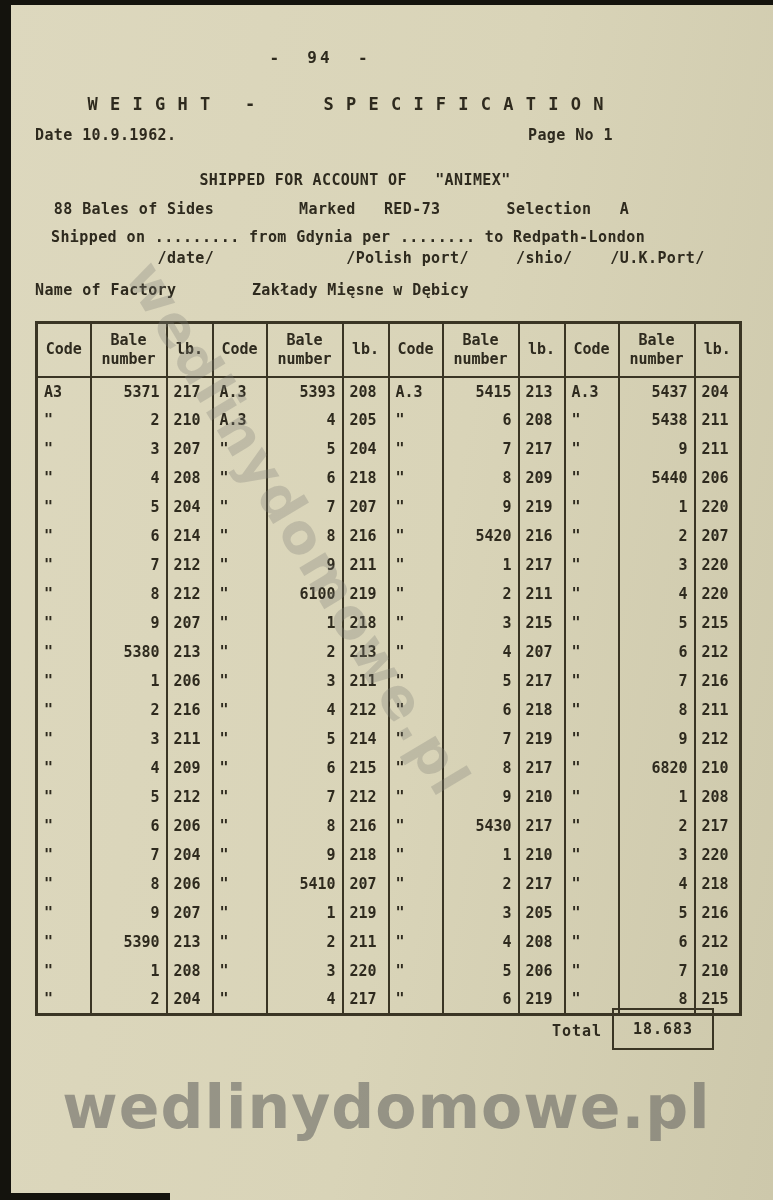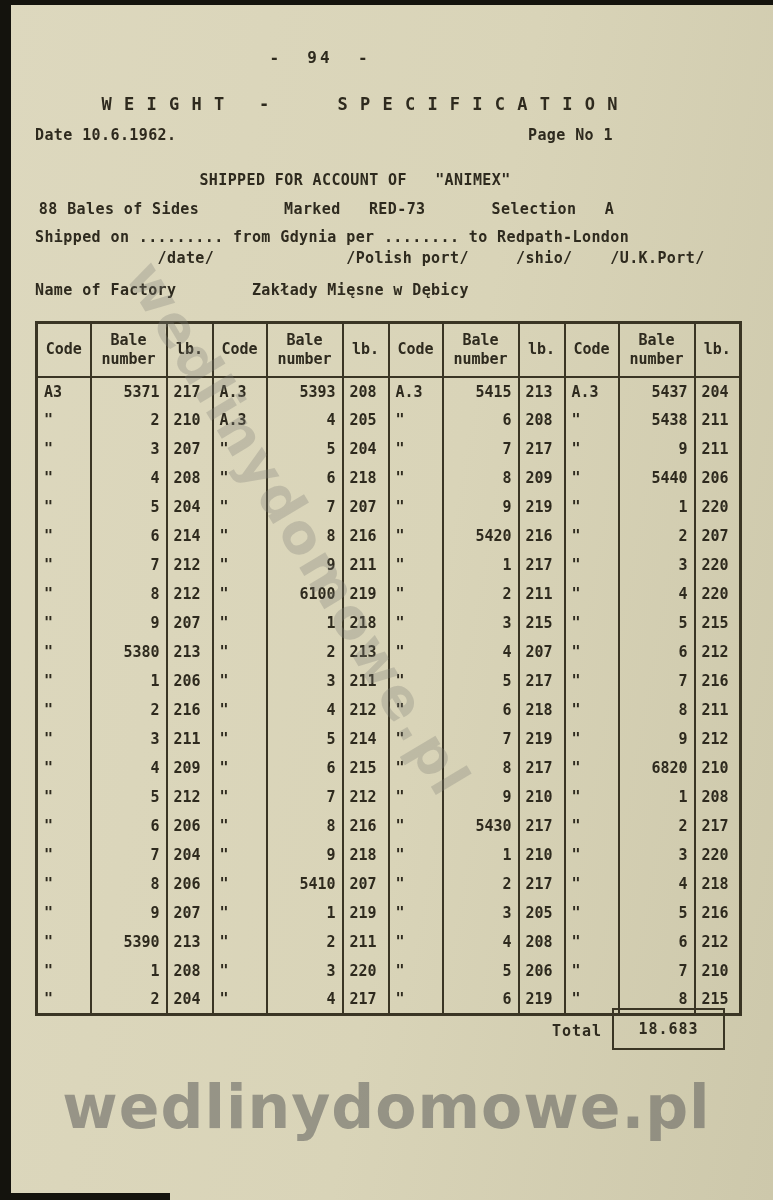--- a/index.html
+++ b/index.html
@@ -16,26 +16,26 @@
     position:absolute; inset:0;
     background:linear-gradient(100deg,#ddd8be 0%, #d9d4b8 55%, #cdc8ab 100%);
   }
   .edge-left  { position:absolute; left:0; top:0; width:11px; height:100%; background:#14130d; }
   .edge-top   { position:absolute; left:0; top:0; width:100%; height:5px; background:#14130d; }
   .edge-bottom-left { position:absolute; left:0; bottom:0; width:170px; height:7px; background:#14130d; }
 
   .txt { position:absolute; white-space:pre; font-size:15px; letter-spacing:0.4px; }
 
   .page-number { top:48px;  left:35px; width:570px; text-align:center; font-size:16px; letter-spacing:3px; }
-  .title       { top:94px;  left:35px; width:650px; text-align:center; font-size:17px; letter-spacing:1px; }
+  .title       { top:94px;  left:21px; width:650px; text-align:center; font-size:17px; letter-spacing:1px; }
   .date-line   { top:126px; left:35px; }
   .page-no     { top:126px; left:528px; }
   .account     { top:171px; left:35px; width:640px; text-align:center; }
-  .bales       { top:200px; left:20px; }
-  .shipped     { top:228px; left:35px; }
+  .bales       { top:200px; left:35px; }
+  .shipped     { top:228px; left:51px; }
   .shipped-sub { top:249px; left:35px; }
   .factory     { top:281px; left:35px; }
 
   table.spec {
     position:absolute; top:313px; left:35px; width:705px;
     border-collapse:collapse; table-layout:fixed;
     font-size:15px;
     margin-top:8px;
   }
   table.spec, table.spec th, table.spec td { border-color:#3a3524; }
@@ -48,21 +48,21 @@
   }
   table.spec td { height:29px; padding:1px 6px; vertical-align:middle; }
   td.col-code { text-align:left;  padding-left:10px; }
   td.col-bale { text-align:right; padding-right:14px; }
   td.col-lb   { text-align:left;  padding-left:8px; }
 
   .total-label {
     position:absolute; top:1022px; left:552px; font-size:15px; letter-spacing:1px;text-align:right;
   }
   .total-value {
-    position:absolute; top:1008px; left:612px; width:113px; height:42px;
+    position:absolute; top:1008px; left:612px; width:102px; height:42px;
     border:2.5px solid #3a3524; text-align:center; line-height:38px;
     font-size:15px; letter-spacing:1px;
   }
 
   .wm { font-family:"DejaVu Sans", sans-serif; font-weight:bold; pointer-events:none; z-index:5; }
   .wm-diagonal {
     position:absolute; top:250px; left:168px;
     transform:rotate(59deg); transform-origin:left top;
     font-size:55px; letter-spacing:2px;
     color:rgba(125,125,120,0.30);
@@ -78,21 +78,21 @@
 </head>
 <body>
 
 <div class="paper">
   <div class="edge-left"></div>
   <div class="edge-top"></div>
   <div class="edge-bottom-left"></div>
 
   <div class="txt page-number">-  94  -</div>
   <div class="txt title">W E I G H T   -      S P E C I F I C A T I O N</div>
-  <div class="txt date-line">Date 10.6.1962.</div>
+  <div class="txt date-line">Date 10.9.1962.</div>
   <div class="txt page-no">Page No 1</div>
 
   <div class="txt account">SHIPPED FOR ACCOUNT OF   "ANIMEX"</div>
   <div class="txt bales">  88 Bales of Sides         Marked   RED-73       Selection   A</div>
   <div class="txt shipped">Shipped on ......... from Gdynia per ........ to Redpath-London</div>
   <div class="txt factory">Name of Factory        Zakłady Mięsne w Dębicy</div>
   <div class="txt shipped-sub">             /date/              /Polish port/     /shio/    /U.K.Port/</div>
 
   <table class="spec">
     <colgroup>

